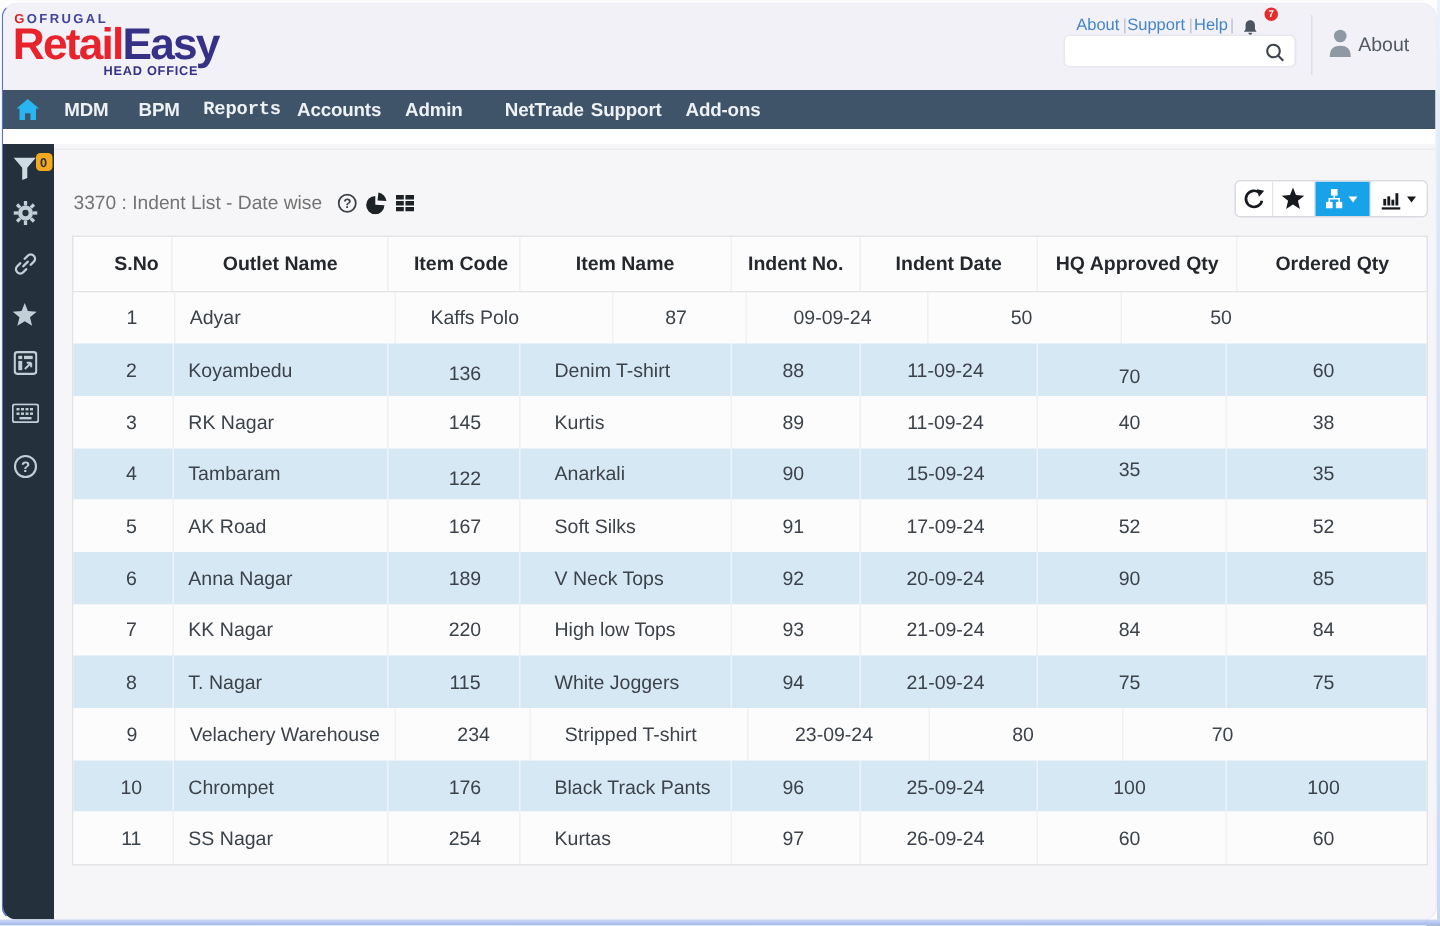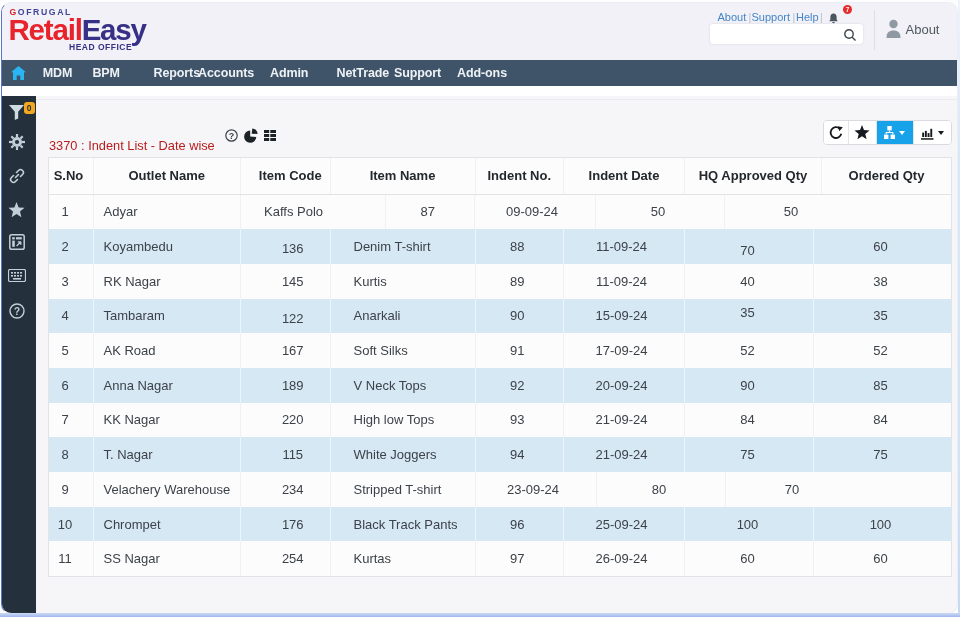--- a/index.html
+++ b/index.html
@@ -28,30 +28,30 @@
 #nav { position:absolute; left:0; top:57px; width:100%; height:26px; background:#3f5468; }
 #homeic { position:absolute; left:9.5px; top:63px; }
 .mi { position:absolute; top:57px; height:26px; line-height:26px; font-size:12.5px; font-weight:bold; color:#eef2f6; letter-spacing:-0.1px; }
 
 #band { position:absolute; left:0; top:83px; width:100%; height:10px; background:#ffffff; }
 
 #side { position:absolute; left:0; top:92.5px; width:34px; height:517.5px; background:#24313c; }
 .sic { position:absolute; left:-2px; width:34px; text-align:center; }
 #fbadge { position:absolute; left:22px; top:99px; width:11px; height:12px; border-radius:3px; background:#f3a81f; color:#26313b; font-size:8.5px; font-weight:bold; text-align:center; line-height:12px; }
 
-#title { position:absolute; left:47.5px; top:124px; font-size:12.8px; color:#b91c1c;margin-top:11px; }
+#title { position:absolute; left:47.5px; top:124px; font-size:12.8px; color:#737373; }
 .tic { position:absolute; top:126px; }
 
 #tools { position:absolute; left:821px; top:117px; height:25px; display:flex; border:1px solid #d9dbe0; border-radius:4px; background:#fff; overflow:hidden; }
 .tb { height:100%; display:flex; align-items:center; justify-content:center; border-right:1px solid #e2e4e8; background:#fff; }
 .tb:last-child { border-right:none; }
 #tb3 { background:#18a2e9; }
 
 #tbl { position:absolute; left:46px; top:153.5px; width:904.5px; background:#fcfcfc; border:1px solid #e2e3e7; }
-.row { display:flex; width:100%; height:34.7px; }
+.row { display:flex; width:100%; height:34.7px;padding-left:23px; }
 #thead { height:37px; border-bottom:1px solid #e3e3e6; }
 #thead .c { font-weight:bold; color:#24282d; font-size:13px; }
 .c { display:flex; align-items:center; justify-content:center; font-size:13px; color:#3c4249; border-right:1px solid rgba(40,60,90,.055); height:100%; }
 .c:last-child { border-right:none; }
 .c0 { width:45px; }
 .c1 { width:147.5px; justify-content:flex-start; padding-left:10px; }
 .c2 { width:89.5px; justify-content:center; padding-left:15px; }
 .c3 { width:145px; justify-content:flex-start; padding-left:23px; }
 .c4 { width:88.5px; padding-right:4px; }
 .c5 { width:121px; padding-right:5px; }
@@ -107,21 +107,21 @@
     <div id="shruti">About</div>
 
     <div id="nav"></div>
     <div id="homeic">
         <svg width="15" height="14" viewBox="0 0 15 14">
           <path d="M7.5 0 L15 6.3 L13 6.3 L13 14 L9.3 14 L9.3 9.5 L5.7 9.5 L5.7 14 L2 14 L2 6.3 L0 6.3 Z" fill="#29b5f2"></path>
         </svg>
       </div>
     <span class="mi" style="left:41.3px;">MDM</span>
     <span class="mi" style="left:90.9px;">BPM</span>
-    <span class="mi" style="left:152px;">Reports</span>
+    <span class="mi" style="left:134px;font-family:Liberation Mono, monospace;">Reports</span>
     <span class="mi" style="left:196.5px;">Accounts</span>
     <span class="mi" style="left:268.5px;">Admin</span>
     <span class="mi" style="left:335px;">NetTrade</span>
     <span class="mi" style="left:392.4px;">Support</span>
     <span class="mi" style="left:455.5px;">Add-ons</span>
 
     <div id="band"></div>
     <div style="position:absolute;left:34px;top:96px;width:921px;height:1px;background:#ebebef;"></div>
     <div id="side"></div>
     <div style="position:absolute;left:6px;top:102px;">

